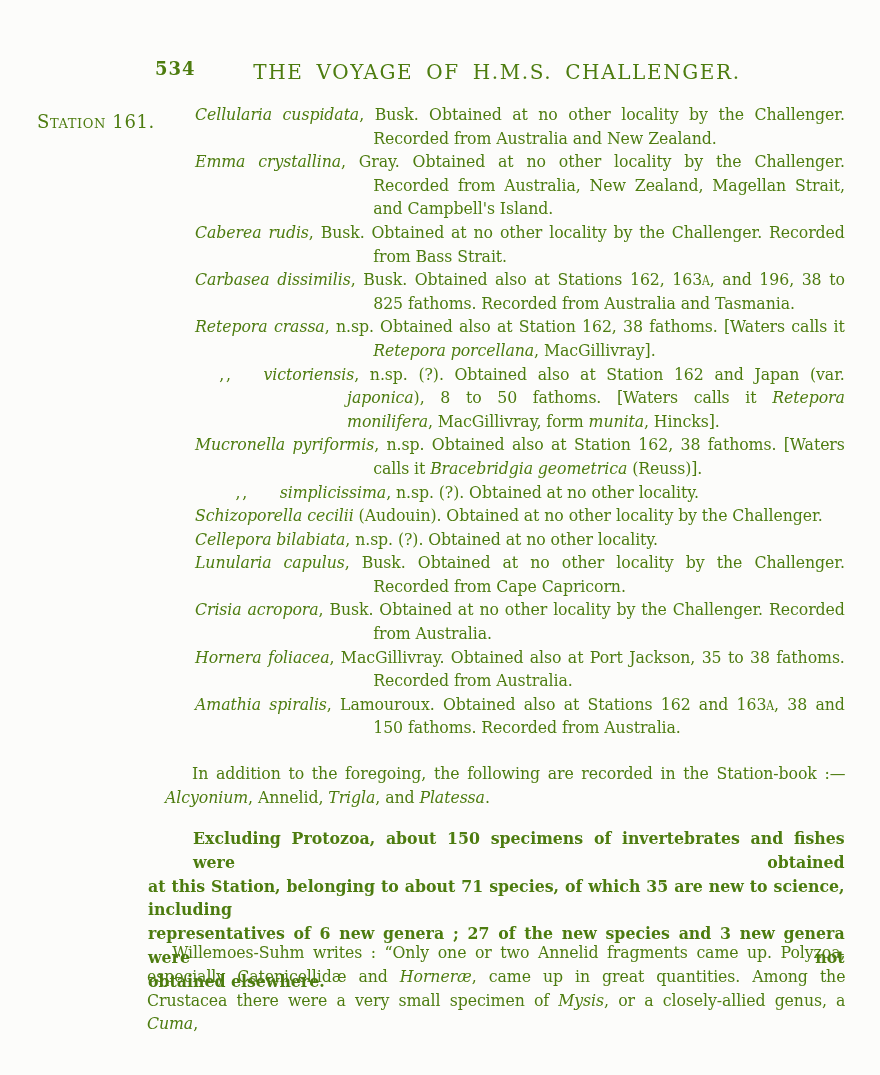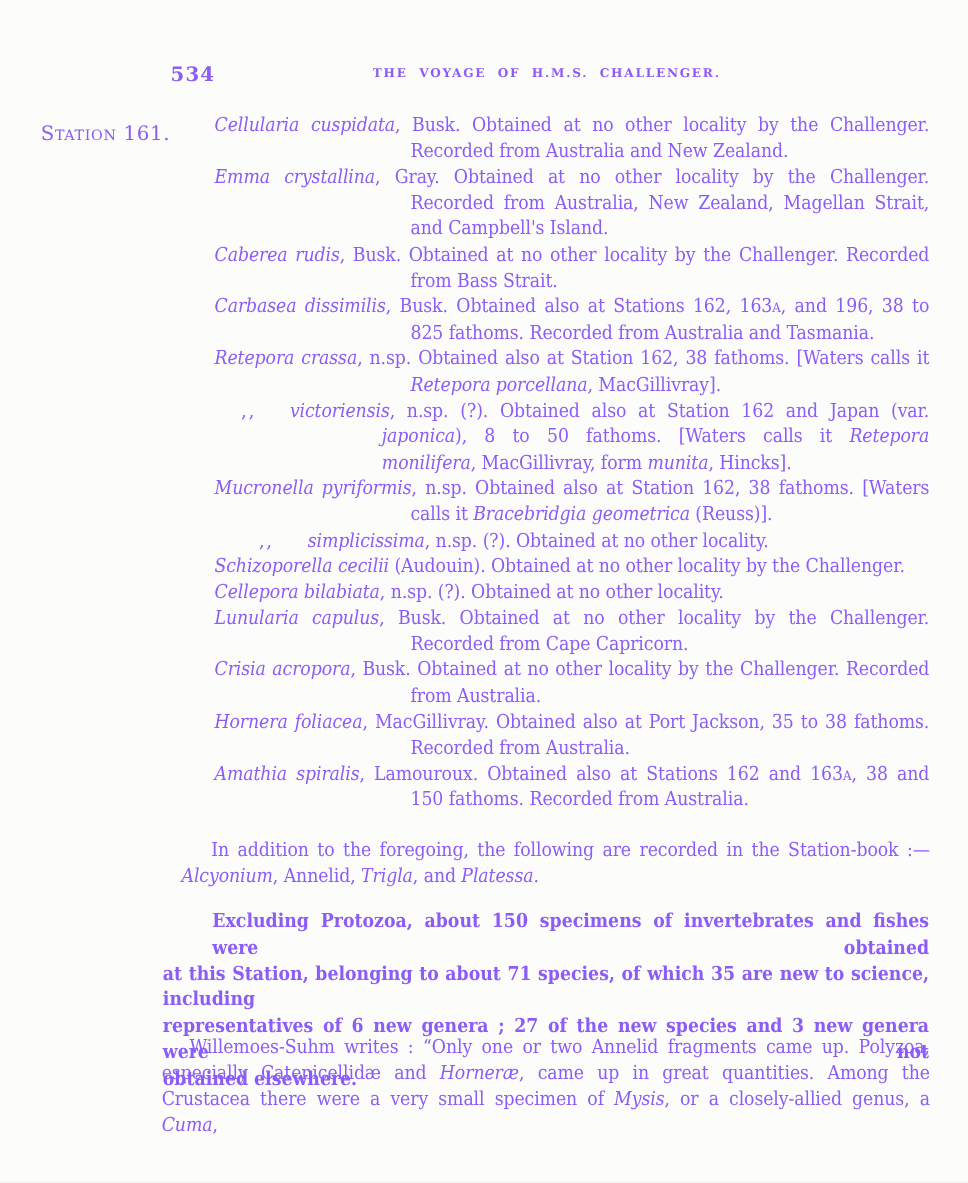--- a/index.html
+++ b/index.html
@@ -2,29 +2,29 @@
 <html><head>
 <meta charset="utf-8">
 <style>
   html,body { margin:0; padding:0; background:#e8e8e6; }
   .page {
     position: relative;
     width: 880px;
     height: 1075px;
     margin: 0 auto;
     background: #fcfcfa;
-    color: #8b5cf6;
+    color: #4d7c0f;
     font-family: "DejaVu Serif", "Liberation Serif", serif;
     overflow: hidden;
   }
   
   .running-head { position:absolute; top:58px; left:0; width:880px; height:26px; }
   .page-num { position:absolute; left:155px; top:0; font-size:18px; font-weight:bold; letter-spacing:1px; }
   .running-title { position:absolute; left:197px; width:600px; top:2px; text-align:center;
-                   font-size:11px; font-weight:bold; letter-spacing:1.6px; word-spacing:5px; }
+                   font-size:20px; font-weight:normal; letter-spacing:1.6px; word-spacing:5px; }
   
   .margin-note { position:absolute; left:37px; top:111px; font-size:18px;
                  font-variant: small-caps; letter-spacing:0.6px; }
   
   .textblock { position:absolute; transform: scaleX(0.9); transform-origin: 0 0;
                letter-spacing:-0.1px; }
   .species-list { top:103px; left:195px; width:722px; font-size:17.5px; }
   .species-list .line { line-height:23.6px; }
   .paras .line { line-height:23.8px; }
   .para { position:absolute; transform: scaleX(0.9); transform-origin:0 0; font-size:17.5px;

